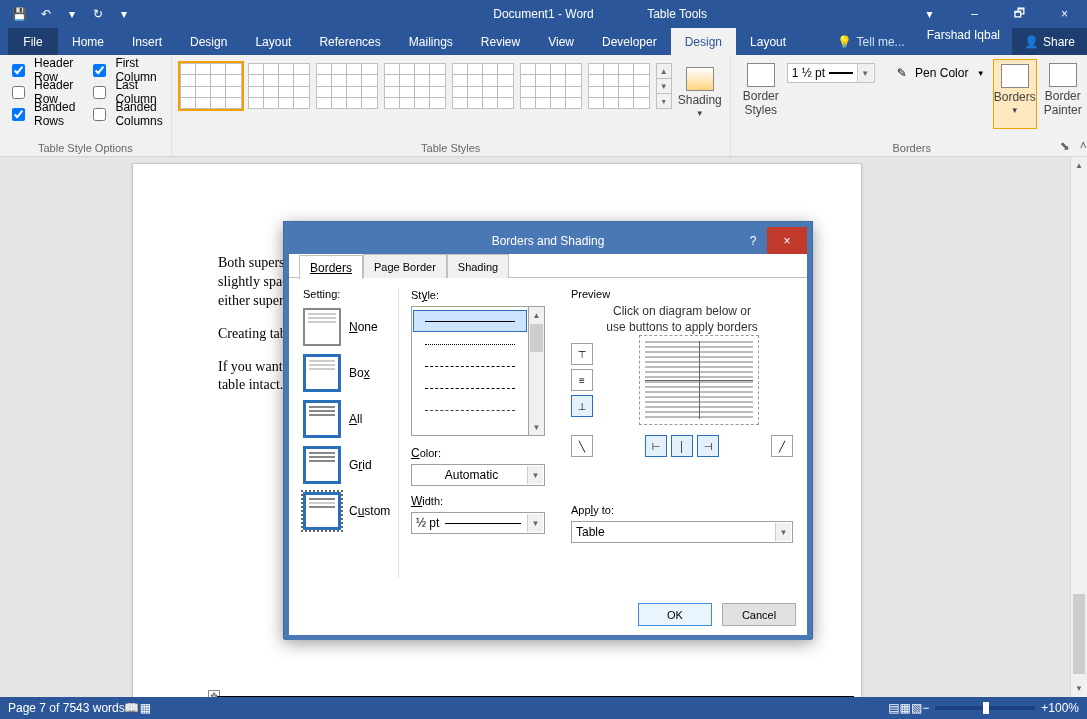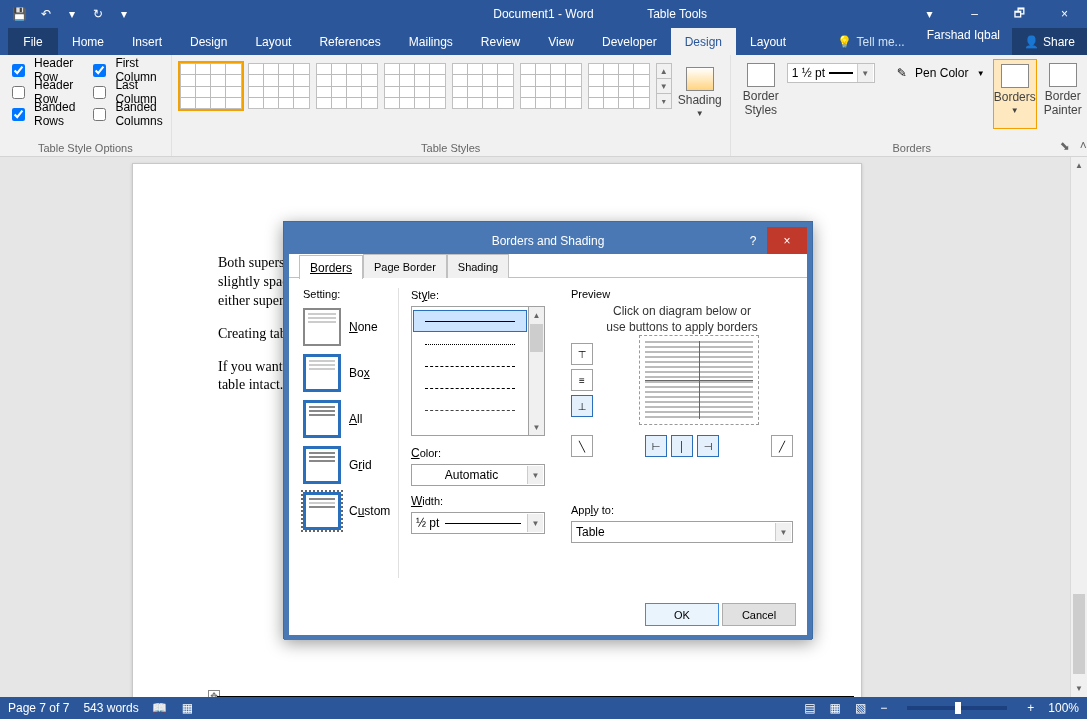--- a/index.html
+++ b/index.html
@@ -89,28 +89,28 @@
   .pv-row { display:flex; align-items:center;}
   .pv-btns-v { display:flex; flex-direction:column; gap:4px; margin-right:12px;}
   .pv-btn { width:22px; height:22px; border:1px solid #a0a0a0; background:#fff; display:flex; align-items:center; justify-content:center; font-size:10px;}
   .pv-btn.sel { border:1px solid #2a6fbb; background:#e4f0fc;}
   .pv-diag { width:120px; height:90px; position:relative; margin:0 auto;}
   .pv-diag .outer { position:absolute; inset:0; border:1px dashed #999;}
   .pv-diag .tbl { position:absolute; inset:6px; display:flex; flex-direction:column;}
   .pv-diag .trow{flex:1; border-bottom:1px solid #666; display:flex;}
   .pv-diag .tcell{flex:1; border-right:1px solid #666; background:repeating-linear-gradient(180deg,#bbb,#bbb 2px,#fff 2px,#fff 5px);}
   .pv-btns-h { display:flex; gap:4px; justify-content:center; margin-top:10px; position:relative;}
-  .dlg-buttons { position:absolute; right:16px; bottom:12px; display:flex; gap:3px;}
+  .dlg-buttons { position:absolute; right:16px; bottom:12px; display:flex; gap:10px;}
   .btn { width:74px; height:23px; border:1px solid #adadad; background:#e1e1e1; display:flex; align-items:center; justify-content:center; font-size:11px;}
   .btn.primary { border:1px solid #3b8ee0; background:#eaf4fd;}
   .btn.disabled { color:#9e9e9e; border:1px solid #d0d0d0; background:#f4f4f4;}
   .apply-row{ margin-top:46px;}
 
   
-  .statusbar { position:absolute; bottom:0; left:0; right:0; height:22px; background:#2b579a; color:#fff; display:flex; align-items:center; font-size:11px; padding:0 8px; gap:14px;}
+  .statusbar { position:absolute; bottom:0; left:0; right:0; height:22px; background:#2b579a; color:#fff; display:flex; align-items:center; font-size:11px; padding:0 8px; }
   .statusbar .sp{flex:1;}
   .zoom-slider { width:100px; height:4px; background:#1c4080; position:relative; margin:0 6px;}
   .zoom-slider .handle { position:absolute; left:48px; top:-4px; width:6px; height:12px; background:#fff;}
   .apply-dd-wide{width:222px;}
   .vscroll { position:absolute; right:0; top:157px; bottom:22px; width:17px; background:#f0f0f0; border-left:1px solid #dadada; display:flex; flex-direction:column;}
   .vscroll .arr{height:17px; display:flex;align-items:center;justify-content:center;font-size:8px;color:#666;}
   .vscroll .track{flex:1; position:relative;}
   .vscroll .thumb{position:absolute; left:2px; right:2px; top:420px; height:80px; background:#cdcdcd;}
 </style>
 </head>

